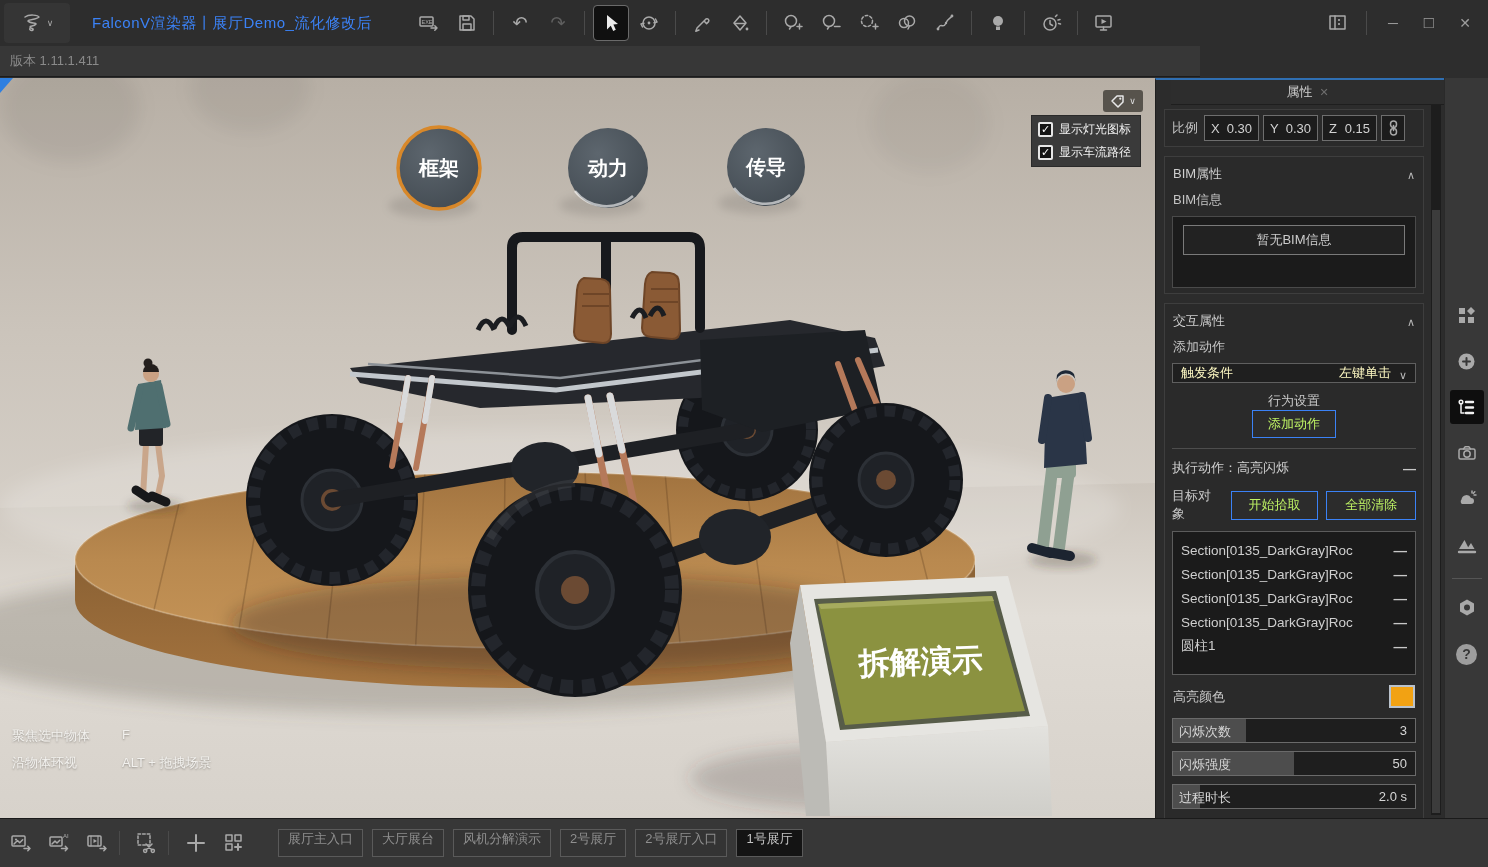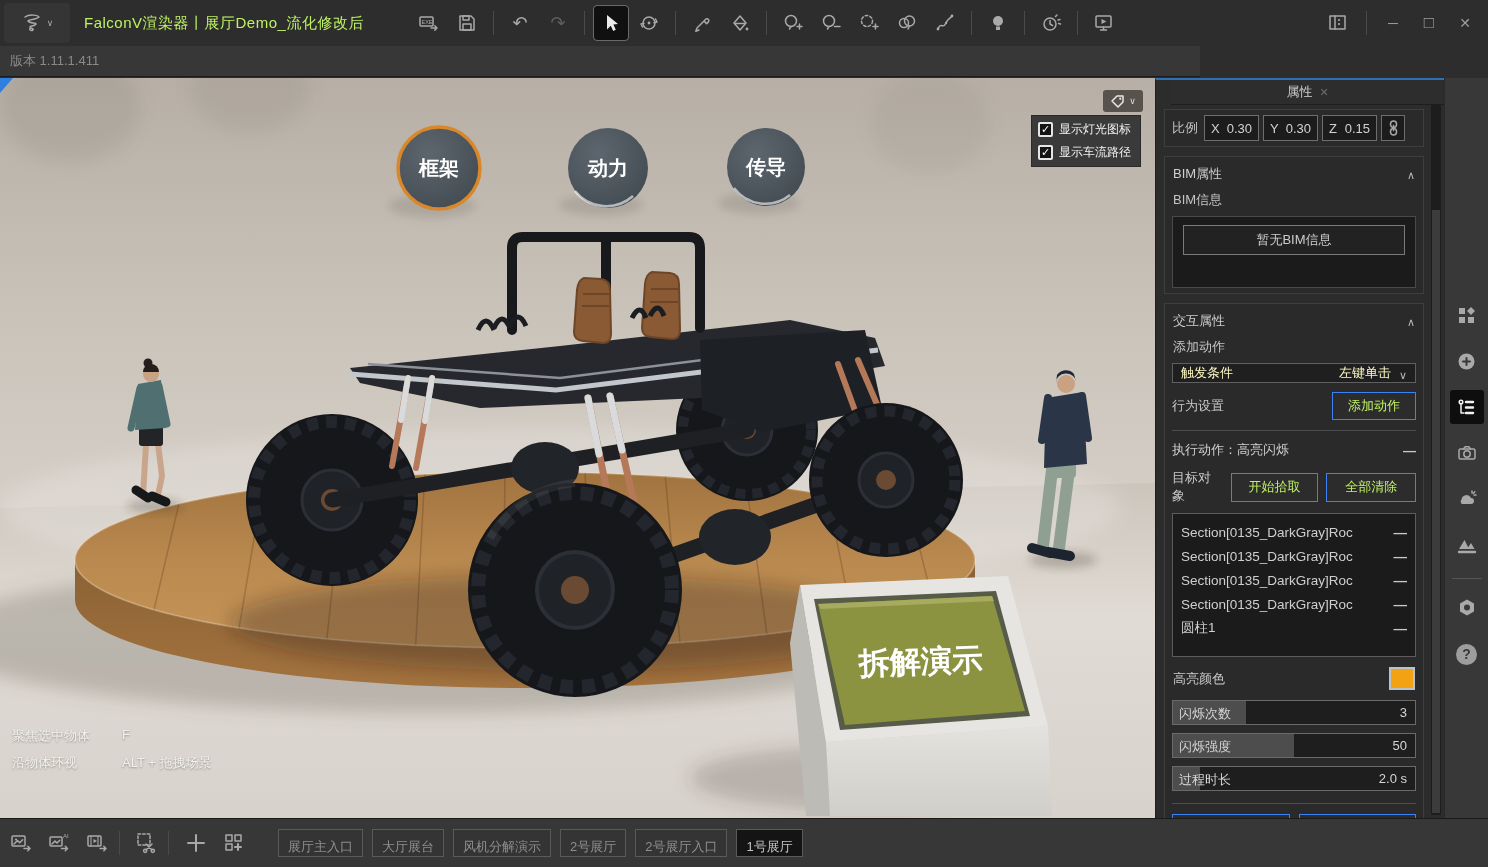--- a/index.html
+++ b/index.html
@@ -5,21 +5,21 @@
   * { margin:0; padding:0; box-sizing:border-box; }
   html,body { width:1488px; height:867px; overflow:hidden; background:#222;
     font-family:"Liberation Sans","DejaVu Sans",sans-serif; }
   #app { position:relative; width:1488px; height:867px; background:#2d2d2d; }
 
   
   .titlebar { position:absolute; left:0; top:0; width:1488px; height:46px;
     background:#2d2d2d; display:flex; align-items:center; }
   .logo-box { width:66px; height:40px; margin-left:4px; display:flex; align-items:center;
     justify-content:center; gap:4px; background:#353535; border-radius:4px; }
-  .app-title { color:#bef264; font-size:15px; margin-left:14px; letter-spacing:.5px; }
+  .app-title { color:#3b82f6; font-size:15px; margin-left:22px; letter-spacing:.5px; }
   .tb-group { display:flex; align-items:center; gap:4px; position:absolute; top:6px; }
   .tb-btn { width:34px; height:34px; display:flex; align-items:center; justify-content:center;
     border-radius:3px; color:#a9a9a9; }
   .tb-btn.active { background:#101010; outline:1px solid #6a6a6a; }
   .vdiv { width:1px; height:24px; background:#4a4a4a; margin:0 5px; }
   .ic svg { stroke:#a9a9a9; fill:none; stroke-width:1.5; stroke-linecap:round; stroke-linejoin:round; display:block; }
   .glyph { font-size:18px; line-height:1; color:#a9a9a9; }
   .win-controls { position:absolute; right:8px; top:6px; display:flex; align-items:center; gap:6px; }
   .win-btn { width:30px; height:32px; display:flex; align-items:center; justify-content:center;
     color:#9d9d9d; font-size:14px; }
@@ -72,21 +72,21 @@
   .sect-head { display:flex; align-items:center; justify-content:space-between; padding:3px 1px 6px; color:#cfcfcf; }
   .chev-up::after { content:"\2227"; color:#b9b9b9; font-size:11px; }
   .chev-dn::after { content:"\2228"; color:#b9b9b9; font-size:11px; }
   .sub-label { padding:2px 1px 7px; color:#c4c4c4; }
   .bim-box { border:1px solid #4a4a4a; background:#1b1b1b; height:72px; padding:8px 10px; }
   .bim-btn { border:1px solid #7a7a7a; background:#222; height:30px; display:flex; align-items:center;
     justify-content:center; color:#cdcdcd; }
   .drop-row { border:1px solid #5f5f5f; background:#1f1f1f; height:20px; display:flex; align-items:flex-end;
     padding:0 8px; margin-bottom:9px; color:#fef9c3; }
   .drop-row .dval { margin-left:auto; margin-right:8px; }
-  .behavior-row { display:flex; align-items:center; justify-content:space-between; margin-bottom:10px; }
+  .behavior-row { display:flex; align-items:center; justify-content:center; margin-bottom:10px;flex-direction:column; }
   .btn { border:1px solid #3b82f6; background:#2c2c2c; color:#bef264; display:flex;
     align-items:center; justify-content:center; }
   .btn.add-action { width:84px; height:28px; }
   .hr { border-top:1px solid #4d4d4d; margin:4px 0 10px; }
   .action-row { display:flex; align-items:center; justify-content:space-between; margin-bottom:10px; color:#cfcfcf; }
   .minus-ic::after { content:"\2014"; color:#c7c7c7; font-weight:bold; }
   .target-row { display:flex; align-items:center; gap:8px; margin-bottom:8px; }
   .btn.small { width:90px; height:29px; margin-left:auto; }
   .btn.small2 { width:92px; height:29px; margin-left:0; }
   .target-list { border:1px solid #5c5c5c; background:#1b1b1b; height:144px; padding:6px 8px; margin-bottom:10px; }
@@ -114,21 +114,21 @@
   .fillpart { fill:#a9a9a9; stroke:none; }
   .help-circle { width:21px; height:21px; border-radius:50%; background:#9d9d9d; color:#383838;
     font-weight:bold; font-size:14px; display:flex; align-items:center; justify-content:center; }
   .help-circle::after { content:"?"; }
 
   
   .bottombar { position:absolute; left:0; top:818px; width:1488px; height:49px; background:#373737;
     border-top:1px solid #1a1a1a; display:flex; align-items:center; }
   .bb-btn { width:32px; height:32px; display:flex; align-items:center; justify-content:center; margin-left:6px; }
   .tabs { display:flex; gap:9px; margin-left:28px; }
-  .tab { height:28px; padding:0 9px; display:flex; align-items:flex-end; border:1px solid #5a5a5a;
+  .tab { height:28px; padding:0 9px; display:flex; align-items:flex-start; border:1px solid #5a5a5a;
     background:#343434; color:#8f8f8f; font-size:13px; white-space:nowrap; }
   .tab.active { background:#141414; color:#c4c4c4; }
 </style>
 </head>
 <body>
 
 <div id="app">
 
   <div class="titlebar">
     <div class="logo-box">

